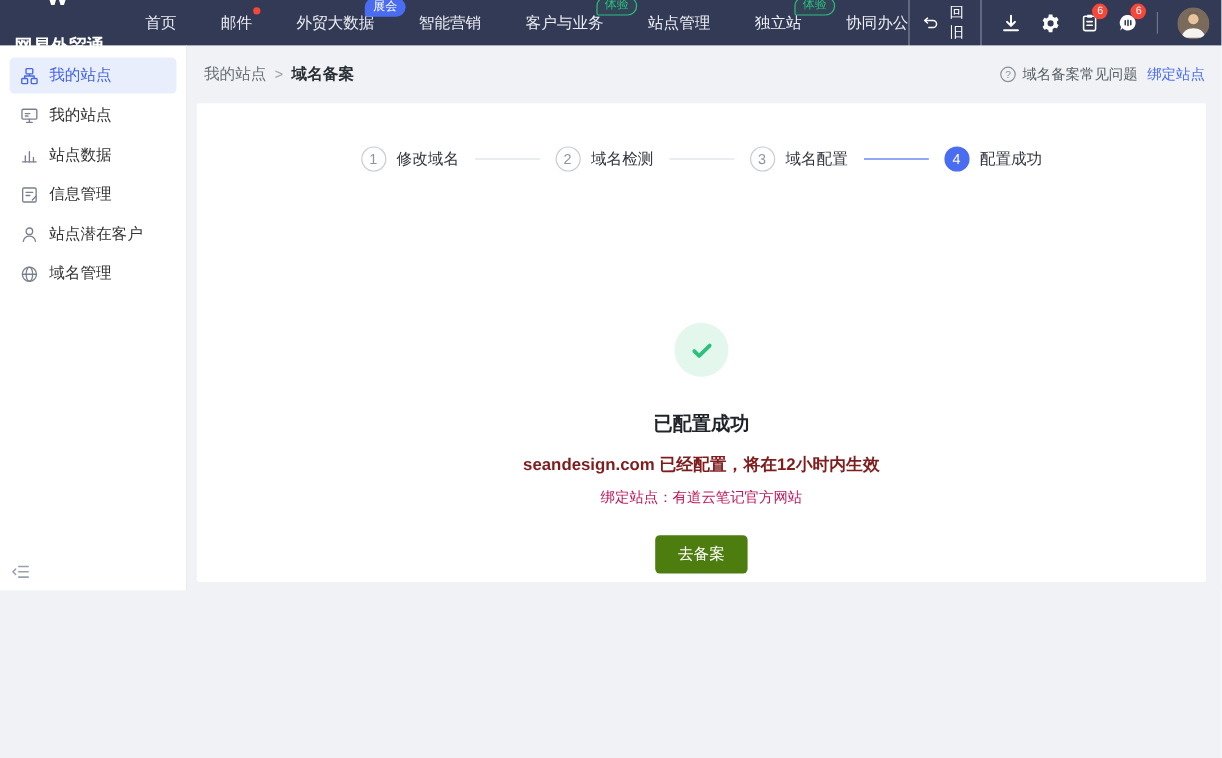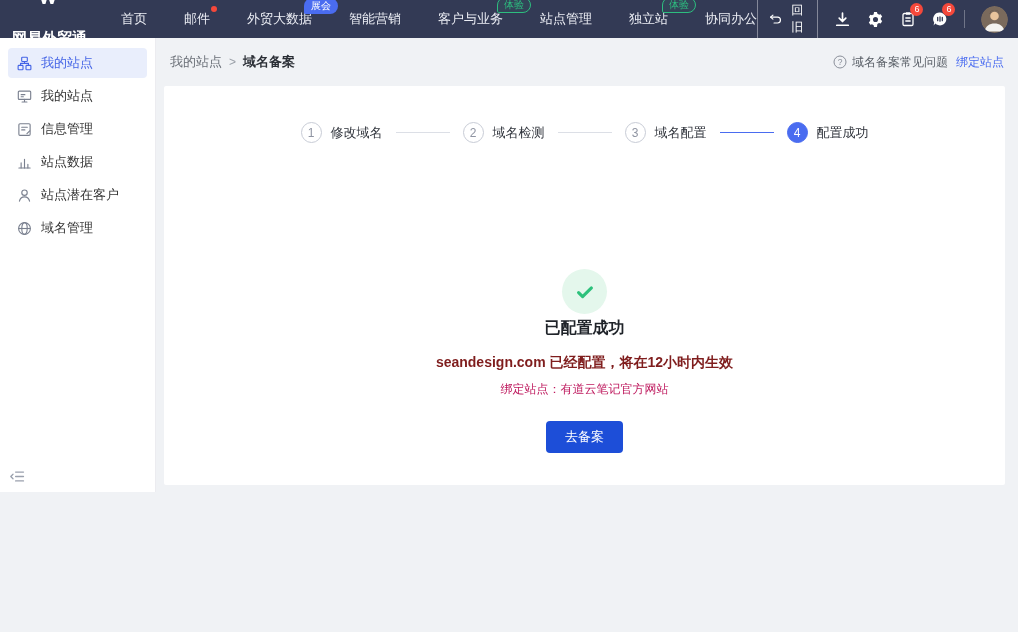--- a/index.html
+++ b/index.html
@@ -45,24 +45,24 @@
   .step { display:flex; align-items:center; }
   .step-circle { width:21px; height:21px; border-radius:50%; border:1px solid #c8ccd6; color:#8f94a2; font-size:12px; display:flex; align-items:center; justify-content:center; flex:none; }
   .step-label { font-size:13px; color:#2f333b; margin-left:9px; white-space:nowrap; }
   .step.active .step-circle { background:#4a6cf0; border-color:#4a6cf0; color:#fff; }
   .connector { width:54px; height:1px; background:#dcdfe6; margin:0 13px; }
   .connector.done { background:#4a6cf0; }
 
   
   .result { position:absolute; top:183px; left:0; right:0; text-align:center; }
   .check-wrap { width:45px; height:45px; border-radius:50%; background:#e4f7ec; margin:0 auto; display:flex; align-items:center; justify-content:center; }
-  .result-title { margin-top:4px; font-size:16px; font-weight:bold; color:#1f2329; }
+  .result-title { margin-top:29px; font-size:16px; font-weight:bold; color:#1f2329; }
   .result-msg { margin-top:15px; font-size:14px; font-weight:bold; color:#7f1d1d; }
   .result-binding { margin-top:9px; font-size:12px; color:#be185d; }
-  .primary-btn { margin-top:23px; background:#1d4ed8; color:#fff; border:none; border-radius:4px; font-size:13px; padding:7px 19px; cursor:pointer; font-family:inherit; }
+  .primary-btn { margin-top:23px; background:#4d7c0f; color:#fff; border:none; border-radius:4px; font-size:13px; padding:7px 19px; cursor:pointer; font-family:inherit; }
 </style>
 </head>
 <body>
 
 <header class="navbar">
   <div class="brand">
     <span style="display:flex;">
       <svg viewBox="0 0 26 17" width="23" height="15" fill="#fff">
           <path d="M0.5 1.5h3.4l3.1 10.2L10.1 1.5h2.3l3.1 10.2L18.6 1.5H22L17.3 16h-3.2L11.2 6.6 8.4 16H5.2L0.5 1.5z"></path>
         </svg>
@@ -144,35 +144,35 @@
       <span class="sicon">
         <svg viewBox="0 0 16 16" width="15" height="15" fill="none" stroke="currentColor" stroke-width="1.2" stroke-linecap="round" stroke-linejoin="round">
             <rect x="1.4" y="2.2" width="13.2" height="8.8" rx="1"></rect>
             <path d="M8 11v2.6M5.4 13.8h5.2M4.4 6h4M4.4 8.2h2.4"></path>
           </svg>
       </span>
       <span>我的站点</span>
     </div>
     <div class="side-item">
       <span class="sicon">
+        <svg viewBox="0 0 16 16" width="15" height="15" fill="none" stroke="currentColor" stroke-width="1.2" stroke-linecap="round">
+            <path d="M2 13.8h12"></path>
+            <path d="M4.4 13.8V8.4M8 13.8V4.6M11.6 13.8V9.8"></path>
+          </svg>
+      </span>
+      <span>站点数据</span>
+    </div>
+    <div class="side-item">
+      <span class="sicon">
         <svg viewBox="0 0 16 16" width="15" height="15" fill="none" stroke="currentColor" stroke-width="1.2" stroke-linecap="round" stroke-linejoin="round">
             <rect x="2" y="1.8" width="12" height="12.4" rx="1.2"></rect>
             <path d="M5 5.6h6M5 8.4h3.4M10.6 12.4l3-3"></path>
           </svg>
       </span>
       <span>信息管理</span>
-    </div>
-    <div class="side-item">
-      <span class="sicon">
-        <svg viewBox="0 0 16 16" width="15" height="15" fill="none" stroke="currentColor" stroke-width="1.2" stroke-linecap="round">
-            <path d="M2 13.8h12"></path>
-            <path d="M4.4 13.8V8.4M8 13.8V4.6M11.6 13.8V9.8"></path>
-          </svg>
-      </span>
-      <span>站点数据</span>
     </div>
     <div class="side-item">
       <span class="sicon">
         <svg viewBox="0 0 16 16" width="15" height="15" fill="none" stroke="currentColor" stroke-width="1.2" stroke-linecap="round">
             <circle cx="8" cy="5" r="2.9"></circle>
             <path d="M2.6 14c.6-3.1 2.8-4.6 5.4-4.6s4.8 1.5 5.4 4.6"></path>
           </svg>
       </span>
       <span>站点潜在客户</span>
     </div>

